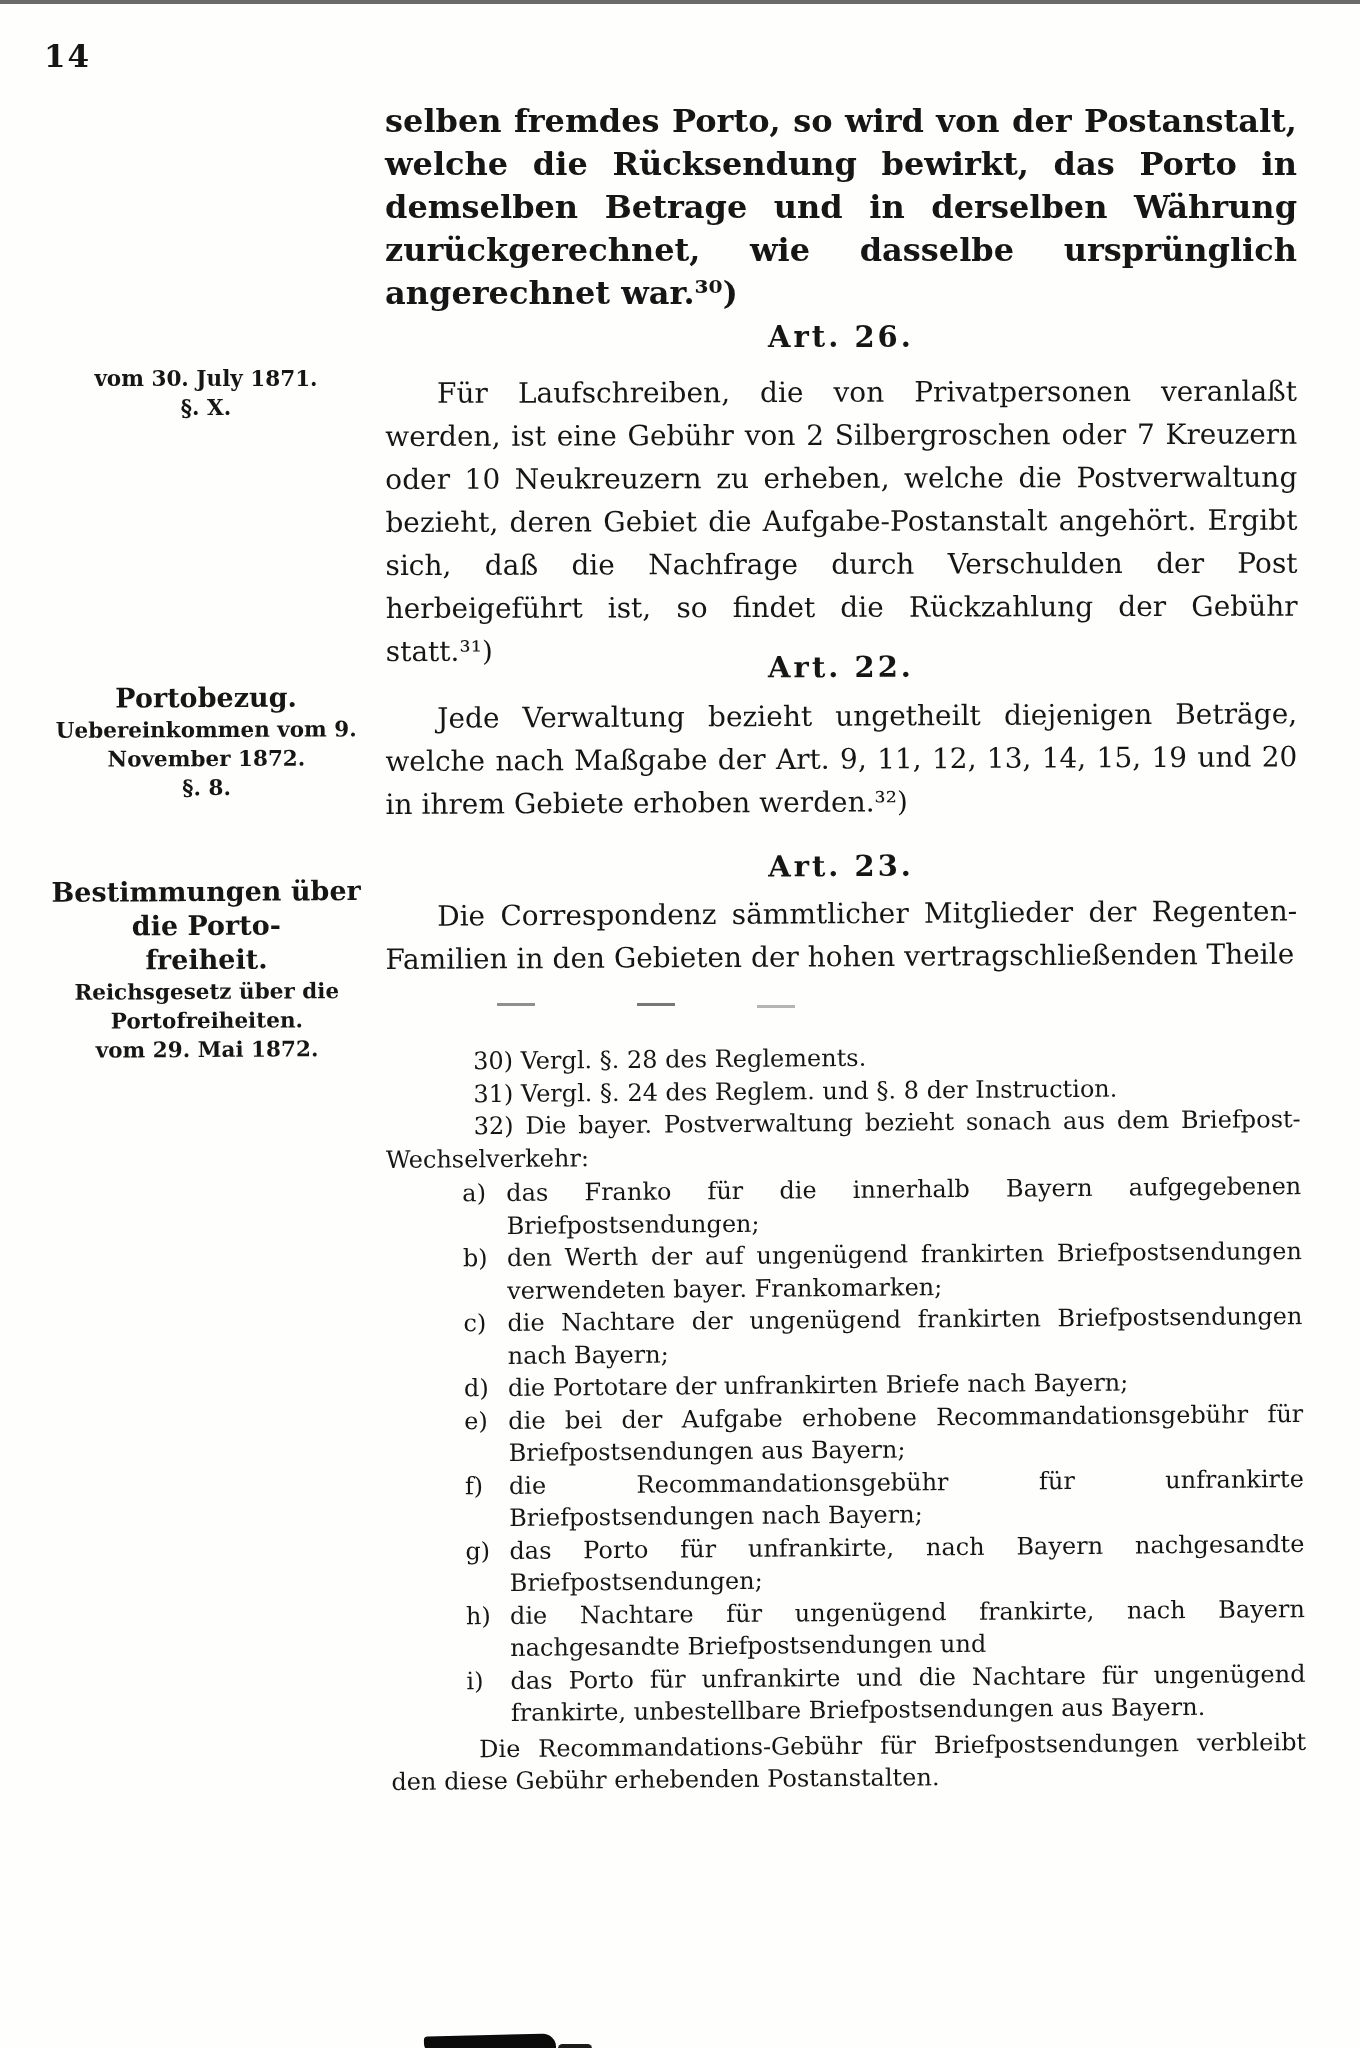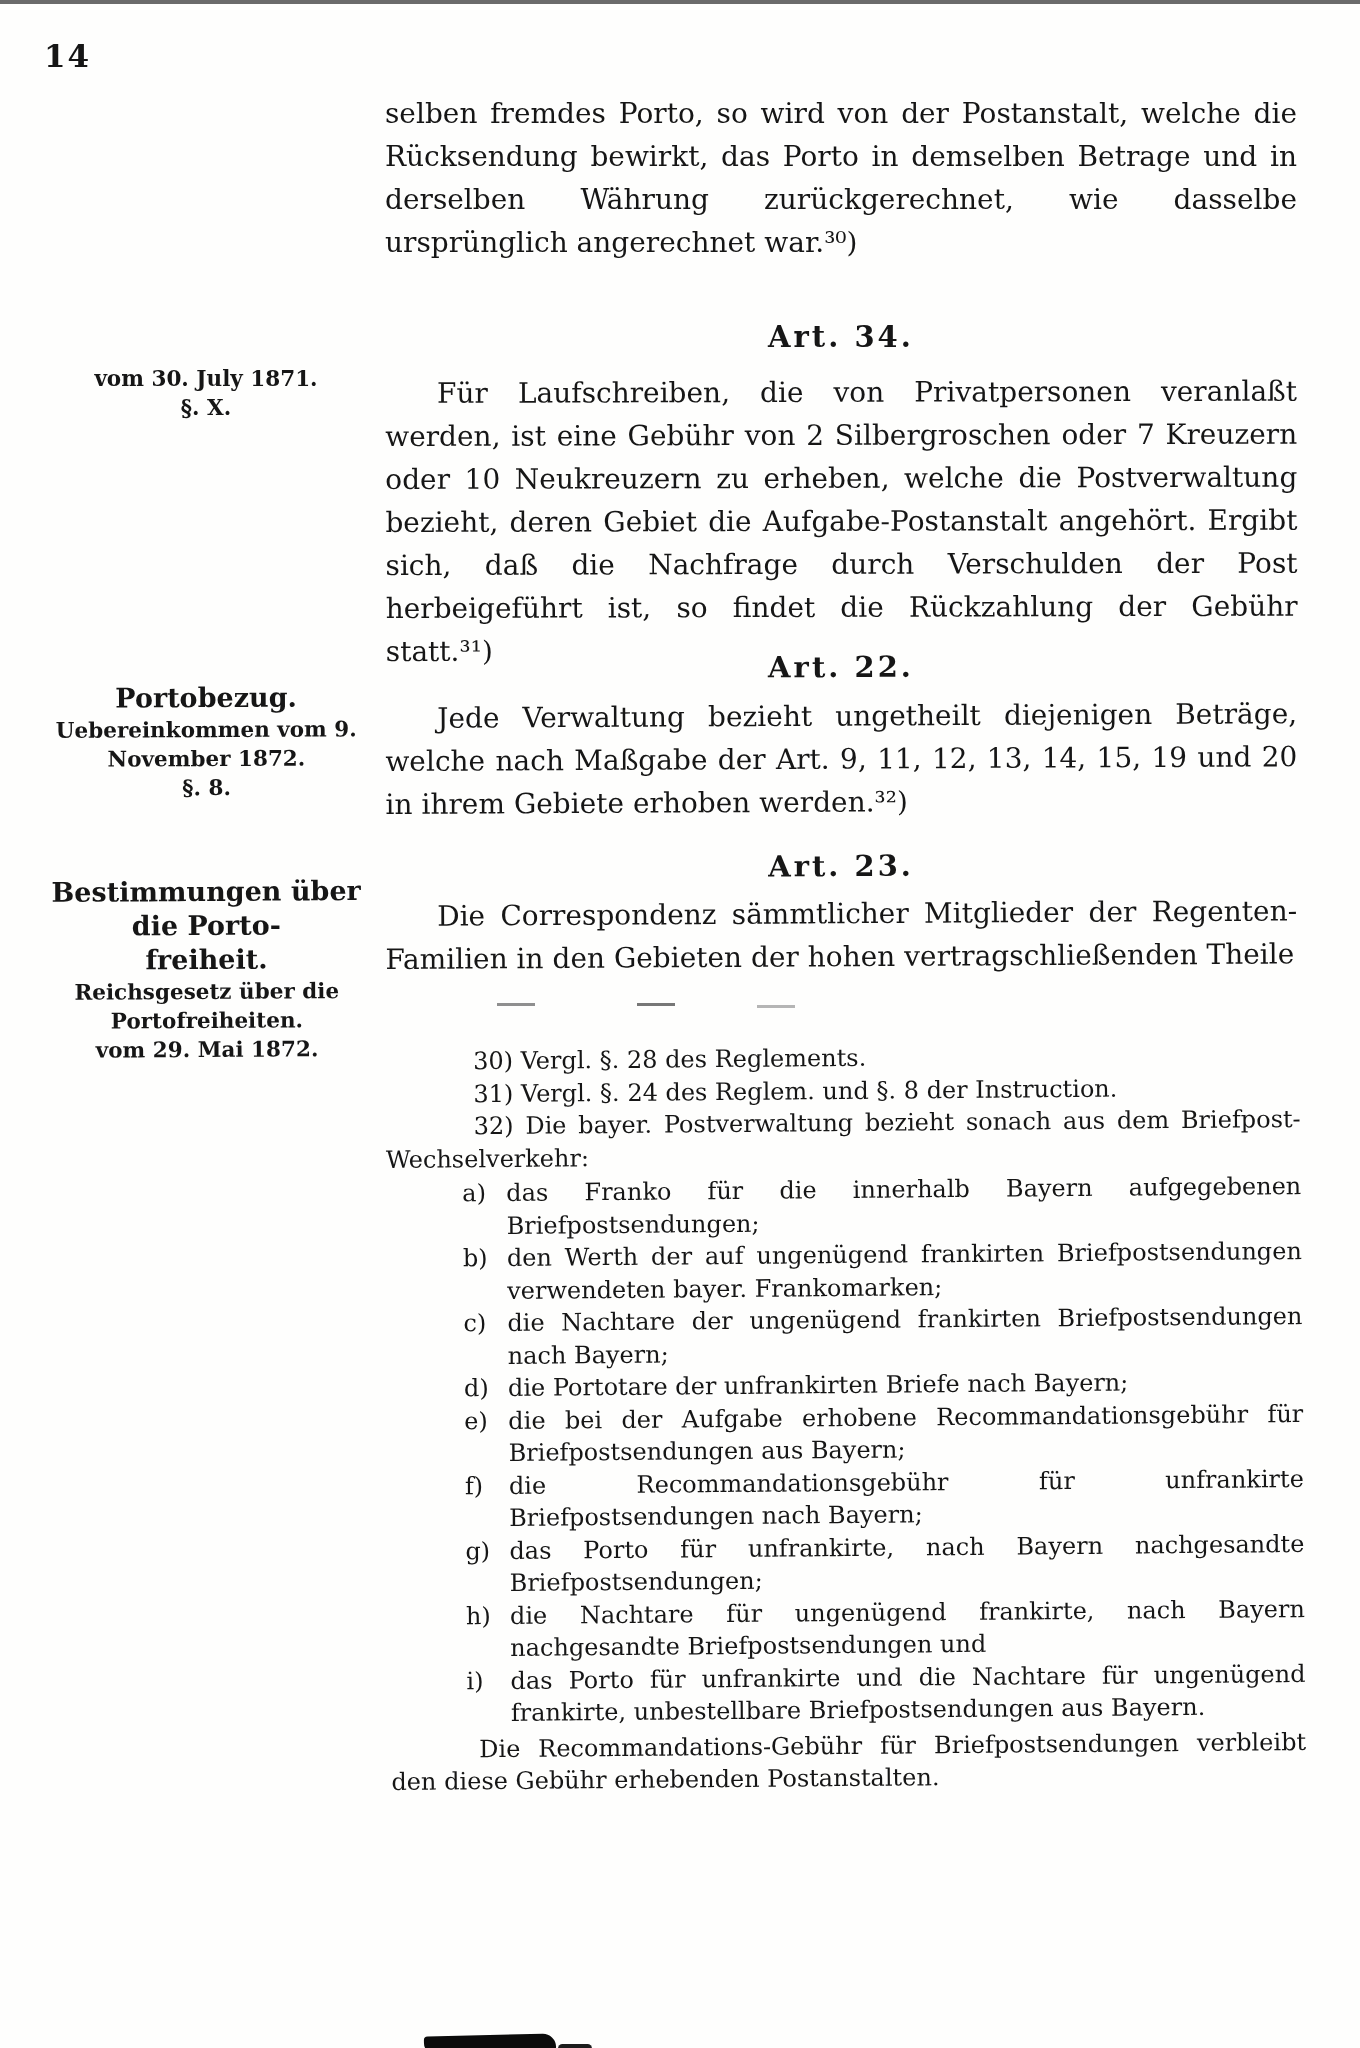--- a/index.html
+++ b/index.html
@@ -17,23 +17,24 @@
     position: absolute;
     left: 44px;
     top: 34px;
     font-size: 31px;
     font-weight: bold;
     letter-spacing: 2px;
   }
   
   .intro {
     position: absolute;
-    left: 385px; top: 88px; width: 912px;
-    font-size: 28px; line-height: 43px;
+    left: 385px; top: 96px; width: 912px;
+    font-size: 32px; line-height: 43px;
     text-align: justify;
+    font-weight: bold;
   }
   .art-heading {
     position: absolute;
     left: 385px; width: 912px;
     text-align: center;
     font-size: 29px; font-weight: bold;
     letter-spacing: 3px;
   }
   .h21 { top: 316px; }
   .h22 { top: 646px; transform: rotate(-0.25deg); }
@@ -118,21 +119,21 @@
 </style>
 </head>
 <body>
 
 <div class="page">
 
   <div class="page-number">14</div>
 
   <div class="intro">selben fremdes Porto, so wird von der Postanstalt, welche die Rücksendung bewirkt, das Porto in demselben Betrage und in derselben Währung zurückgerechnet, wie dasselbe ursprünglich angerechnet war.³⁰)</div>
 
-  <div class="art-heading h21">Art. 34.</div>
+  <div class="art-heading h21">Art. 26.</div>
   <div class="art-body b21">Für Laufschreiben, die von Privatpersonen veranlaßt werden, ist eine Gebühr von 2 Silbergroschen oder 7 Kreuzern oder 10 Neukreuzern zu erheben, welche die Postverwaltung bezieht, deren Gebiet die Aufgabe-Postanstalt angehört. Ergibt sich, daß die Nachfrage durch Verschulden der Post herbeigeführt ist, so findet die Rückzahlung der Gebühr statt.³¹)</div>
   <div class="sidenote sn1">
     <div class="sn-line">vom 30. July 1871.</div>
     <div class="sn-line">§. X.</div>
   </div>
 
   <div class="art-heading h22">Art. 22.</div>
   <div class="art-body b22">Jede Verwaltung bezieht ungetheilt diejenigen Beträge, welche nach Maßgabe der Art. 9, 11, 12, 13, 14, 15, 19 und 20 in ihrem Gebiete erhoben werden.³²)</div>
   <div class="sidenote sn2">
     <div class="sn-title">Portobezug.</div>

